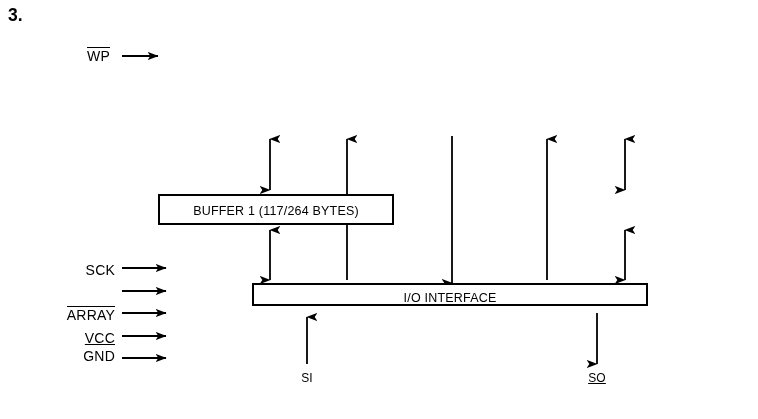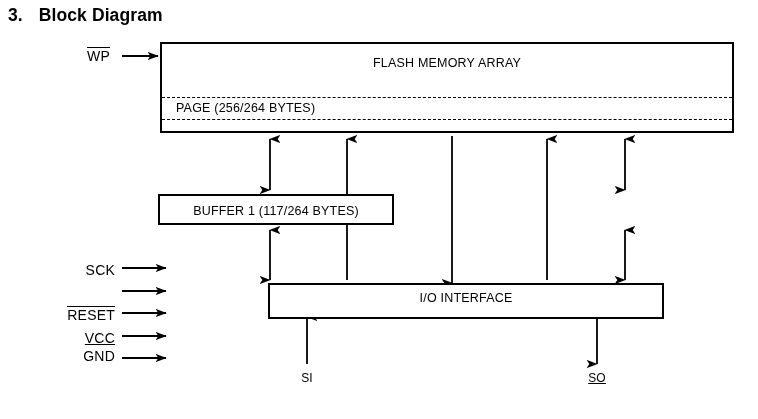--- a/index.html
+++ b/index.html
@@ -96,22 +96,21 @@
     right: 0;
     top: 8px;
     text-align: center;
   }
 
   
   #io-interface {
     left: 252px;
     top: 283px;
     width: 396px;
-    height: 36px;
-    margin-left: 16px;
+    height: 23px;
   }
   #io-label {
     left: 0;
     right: 0;
     top: 6px;
     text-align: center;
   }
 
   
   #wires {
@@ -154,21 +153,20 @@
   #lbl-si { left: 287px; top: 371px; width: 40px; }
   #lbl-so { left: 577px; top: 371px; width: 40px; text-decoration: underline; }
 </style>
 </head>
 <body>
 
 <div id="page">
 
   <div class="heading">
     <span class="heading-num">3.</span>
-    <span class="heading-text">Block Diagram</span>
   </div>
 
   <svg id="wires" viewBox="0 0 758 419" xmlns="http://www.w3.org/2000/svg">
     <defs>
       <marker id="arrUp" markerWidth="9" markerHeight="11" refX="4.5" refY="0.6" orient="auto-start-reverse" markerUnits="userSpaceOnUse">
         <path d="M4.5,0 L8.6,11 L4.5,8.3 L0.4,11 Z" fill="#000"></path>
       </marker>
       <marker id="arrRight" markerWidth="11" markerHeight="9" refX="10.4" refY="4.5" orient="auto" markerUnits="userSpaceOnUse">
         <path d="M11,4.5 L0,8.6 L2.7,4.5 L0,0.4 Z" fill="#000"></path>
       </marker>
@@ -194,45 +192,39 @@
 
     <line x1="625" y1="139" x2="625" y2="190" stroke="#000" stroke-width="1.8" marker-start="url(#arrUp)" marker-end="url(#arrUp)"></line>
 
     <line x1="625" y1="230" x2="625" y2="280" stroke="#000" stroke-width="1.8" marker-start="url(#arrUp)" marker-end="url(#arrUp)"></line>
 
     <line x1="307" y1="364" x2="307" y2="317" stroke="#000" stroke-width="1.8" marker-end="url(#arrUp)"></line>
 
     <line x1="597" y1="313" x2="597" y2="364" stroke="#000" stroke-width="1.8" marker-end="url(#arrUp)"></line>
   </svg>
 
-  <div class="box" id="flash-array">
-    <div class="box-label" id="flash-array-title">FLASH MEMORY ARRAY</div>
-    <div class="dashed-line" id="dash-top"></div>
-    <div class="box-label" id="page-label">PAGE (256/264 BYTES)</div>
-    <div class="dashed-line" id="dash-bot"></div>
-  </div>
 
   <div class="box" id="buffer1">
     <div class="box-label buffer-label">BUFFER 1 (117/264 BYTES)</div>
   </div>
 
 
   <div class="box" id="io-interface">
     <div class="box-label" id="io-label">I/O INTERFACE</div>
   </div>
 
   <div class="pin-label" id="lbl-wp">
     <span class="ovl">WP</span>
   </div>
 
   <div class="pin-label" id="lbl-sck">
     <span>SCK</span>
   </div>
   <div class="pin-label" id="lbl-reset">
-    <span class="ovl">RESET</span>
+    <span class="ovl">ARRAY</span>
   </div>
   <div class="pin-label" id="lbl-vcc">
     <span>VCC</span>
   </div>
   <div class="pin-label" id="lbl-gnd">
     <span>GND</span>
   </div>
 
   <div class="io-pin-label" id="lbl-si">SI</div>
   <div class="io-pin-label" id="lbl-so">SO</div>

